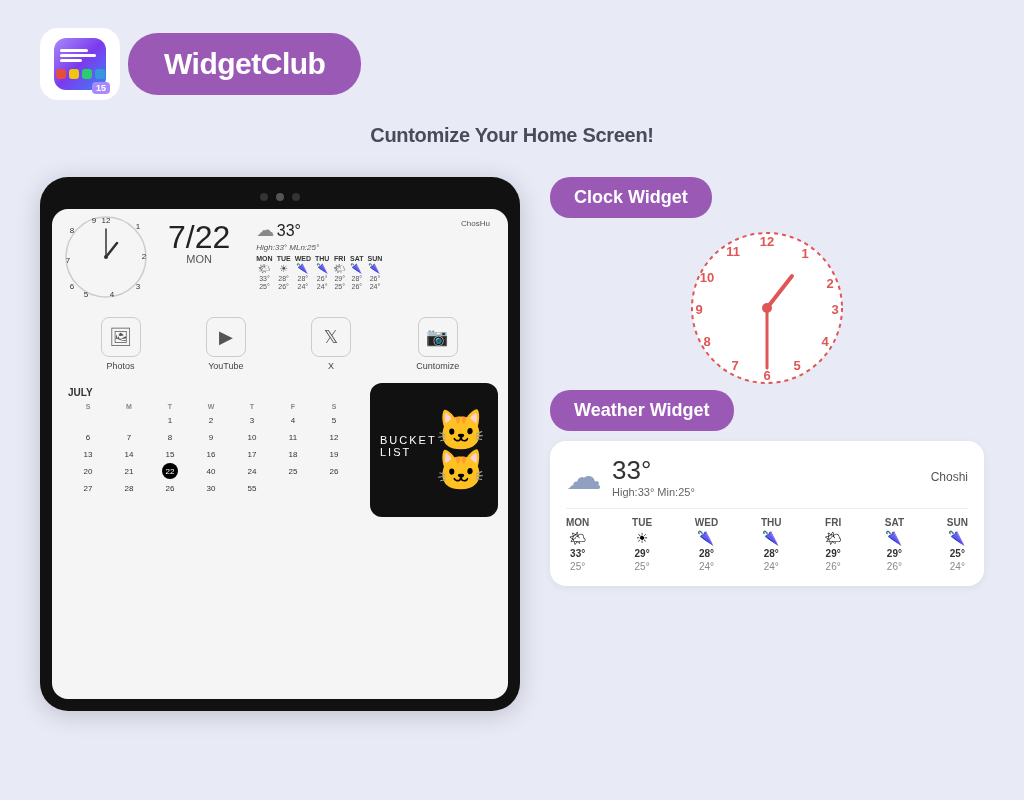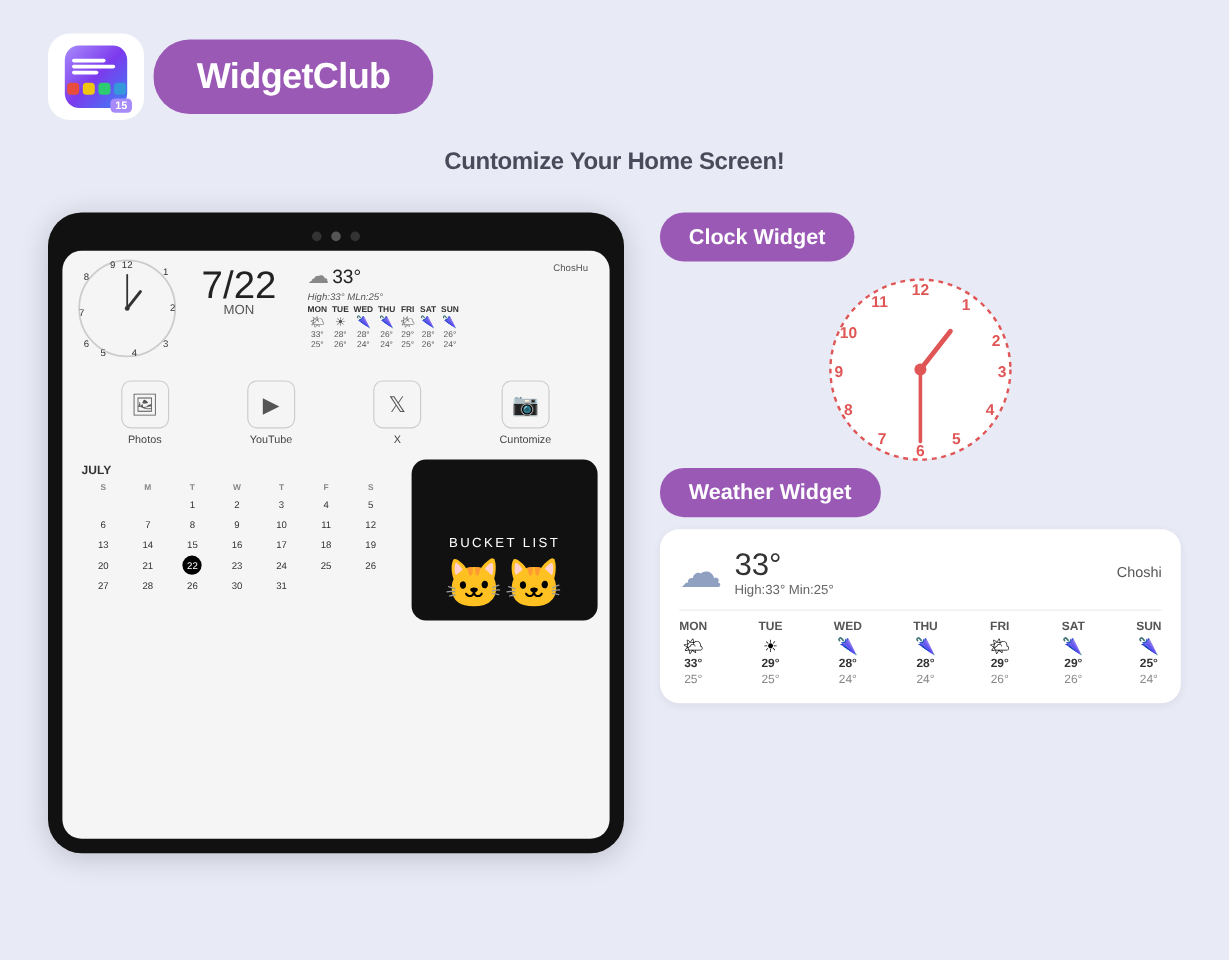--- a/index.html
+++ b/index.html
@@ -305,25 +305,25 @@
     }
     .cal-cell.today {
       background: #000000;
       color: white;
       border-radius: 50%;
     }
     .cal-cell.empty { color: transparent; }
 
     
     .bucket-widget {
-      width: 155px;
+      width: 128px;
       background: #111;
       border-radius: 12px;
       display: flex;
-      flex-direction: column;
+      flex-direction: row;
       align-items: center;
       justify-content: flex-end;
       padding: 10px;
       flex-shrink: 0;
     }
     .bucket-title {
       color: white;
       font-size: 11px;
       letter-spacing: 2px;
       text-transform: uppercase;
@@ -594,29 +594,29 @@
                 <div class="cal-cell">13</div>
                 <div class="cal-cell">14</div>
                 <div class="cal-cell">15</div>
                 <div class="cal-cell">16</div>
                 <div class="cal-cell">17</div>
                 <div class="cal-cell">18</div>
                 <div class="cal-cell">19</div>
                 <div class="cal-cell">20</div>
                 <div class="cal-cell">21</div>
                 <div class="cal-cell today">22</div>
-                <div class="cal-cell">23</div>
+                <div class="cal-cell">40</div>
                 <div class="cal-cell">24</div>
                 <div class="cal-cell">25</div>
                 <div class="cal-cell">26</div>
                 <div class="cal-cell">27</div>
                 <div class="cal-cell">28</div>
                 <div class="cal-cell">26</div>
                 <div class="cal-cell">30</div>
-                <div class="cal-cell">31</div>
+                <div class="cal-cell">55</div>
                 <div class="cal-cell empty"></div>
                 <div class="cal-cell empty"></div>
                 <div class="cal-cell empty"></div>
                 <div class="cal-cell empty"></div>
               </div>
           </div>
           <div class="bucket-widget">
             <div class="bucket-title">Bucket List</div>
             <div style="font-size:40px; line-height:1;">🐱🐱</div>
           </div>

